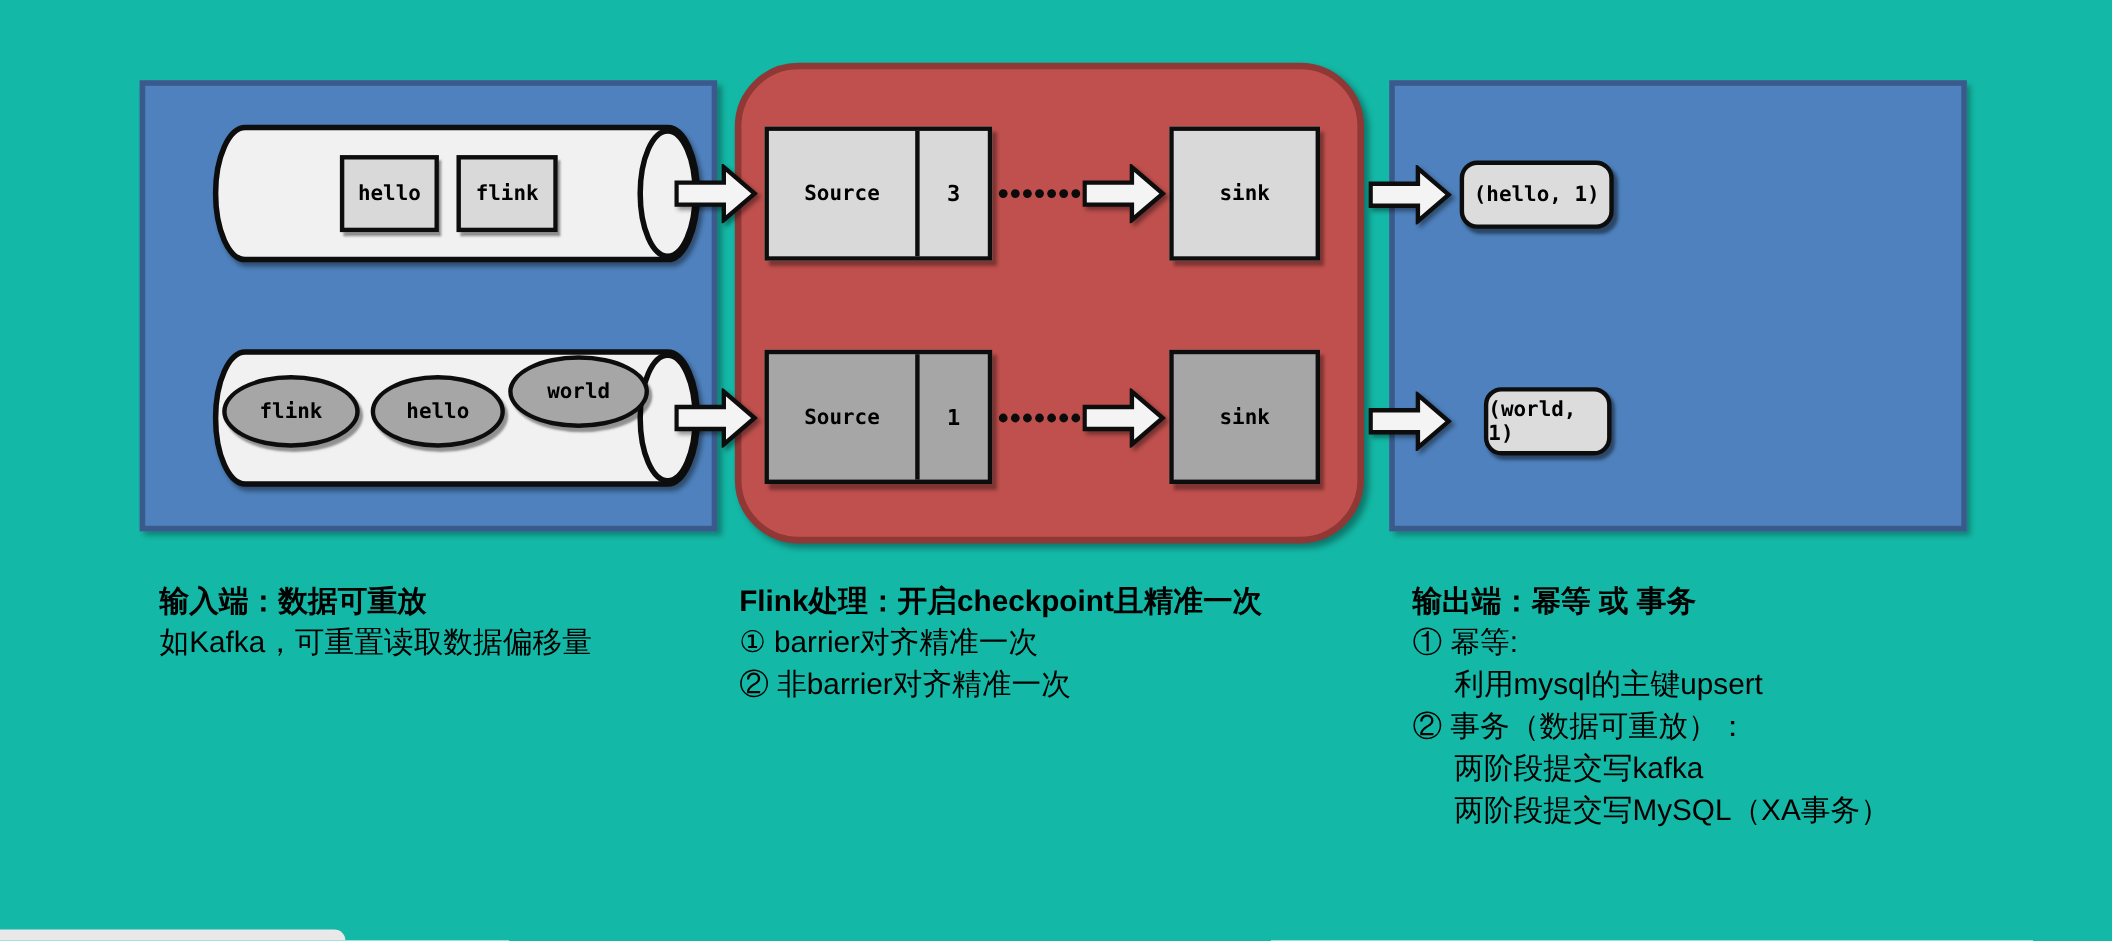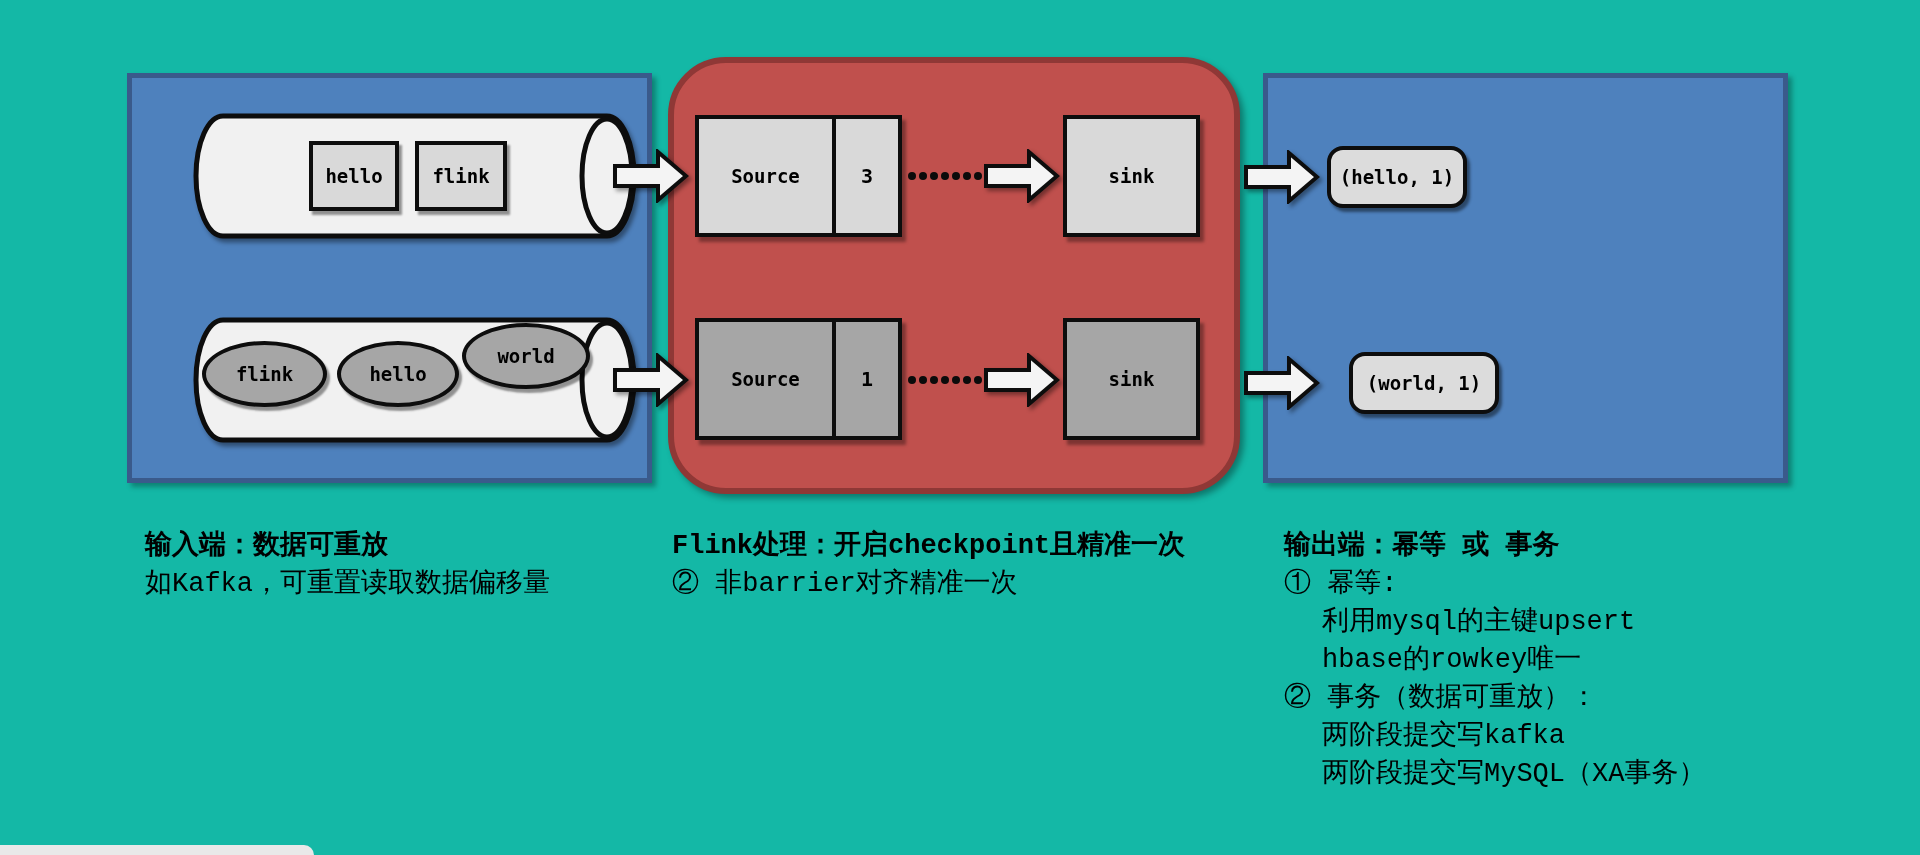--- a/index.html
+++ b/index.html
@@ -64,24 +64,24 @@
   #arrow-mid-2{left:984px;top:353px;}
   #arrow-out-1{left:1244px;top:150px;}
   #arrow-out-2{left:1244px;top:356px;}
 
   
   .pill{position:absolute;box-sizing:border-box;background:var(--result-pill-fill);
         border:4px solid var(--outline);border-radius:16px;display:flex;align-items:center;
         justify-content:center;font-weight:bold;font-size:19px;color:#000;
         box-shadow:3px 4px 3px rgba(0,0,0,.45);}
   #pill-1{left:1327px;top:146px;width:140px;height:62px;}
-  #pill-2{left:1349px;top:352px;width:150px;height:62px;}
-
-  
-  .caption{position:absolute;font-family:Liberation Mono, monospace;
+  #pill-2{left:1349px;top:352px;width:116px;height:62px;}
+
+  
+  .caption{position:absolute;font-family:Liberation Sans, sans-serif;
            font-size:27px;line-height:38px;color:#000;white-space:nowrap;}
   .caption .title{font-weight:bold;}
   .caption .indent{padding-left:38px;}
   #cap-input{left:145px;top:527px;}
   #cap-process{left:672px;top:527px;}
   #cap-output{left:1284px;top:527px;}
 
   
   #status-tab{position:absolute;left:0;top:845px;width:314px;height:10px;
               background:var(--statusbar-fill);border-top-right-radius:10px;}
@@ -180,27 +180,27 @@
   <div class="pill" id="pill-2">
     <span>(world, 1)</span>
   </div>
 
   <div class="caption" id="cap-input">
     <div class="title">输入端：数据可重放</div>
     <div>如Kafka，可重置读取数据偏移量</div>
   </div>
   <div class="caption" id="cap-process">
     <div class="title">Flink处理：开启checkpoint且精准一次</div>
+    <div>① barrier对齐精准一次</div>
     <div>② 非barrier对齐精准一次</div>
   </div>
   <div class="caption" id="cap-output">
     <div class="title">输出端：幂等 或 事务</div>
     <div>① 幂等:</div>
     <div class="indent">利用mysql的主键upsert</div>
-    <div class="indent">hbase的rowkey唯一</div>
     <div>② 事务（数据可重放）：</div>
     <div class="indent">两阶段提交写kafka</div>
     <div class="indent">两阶段提交写MySQL（XA事务）</div>
   </div>
 
   <div id="status-tab"></div>
 
 </div>
 
 </body></html>

